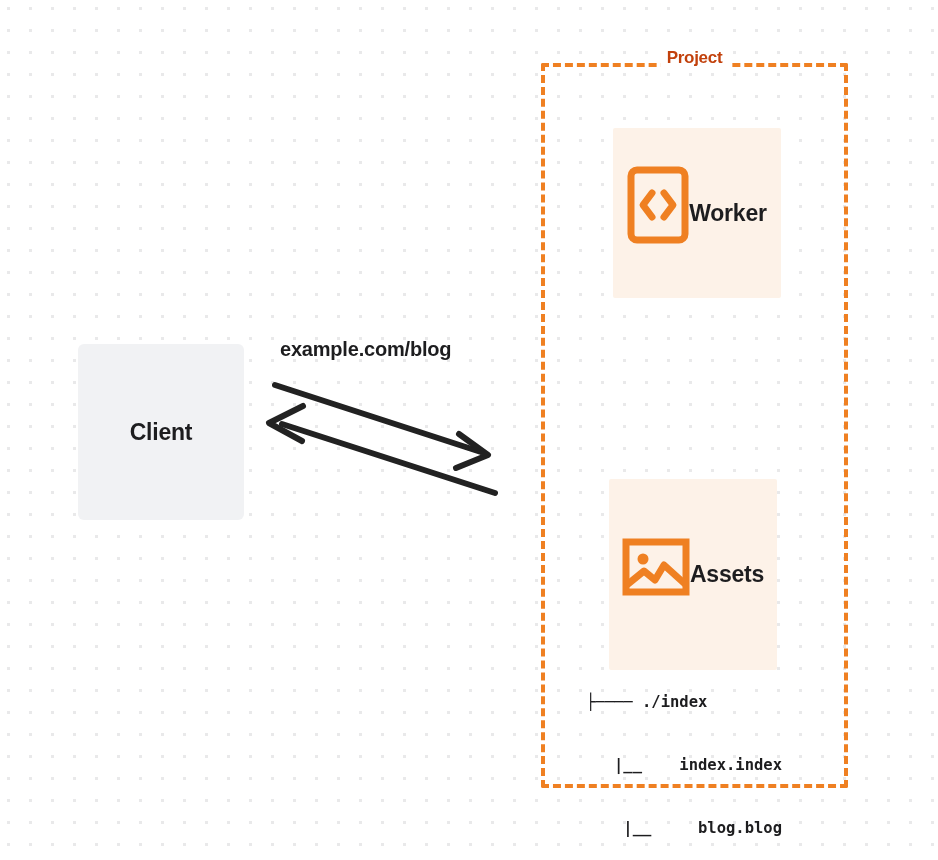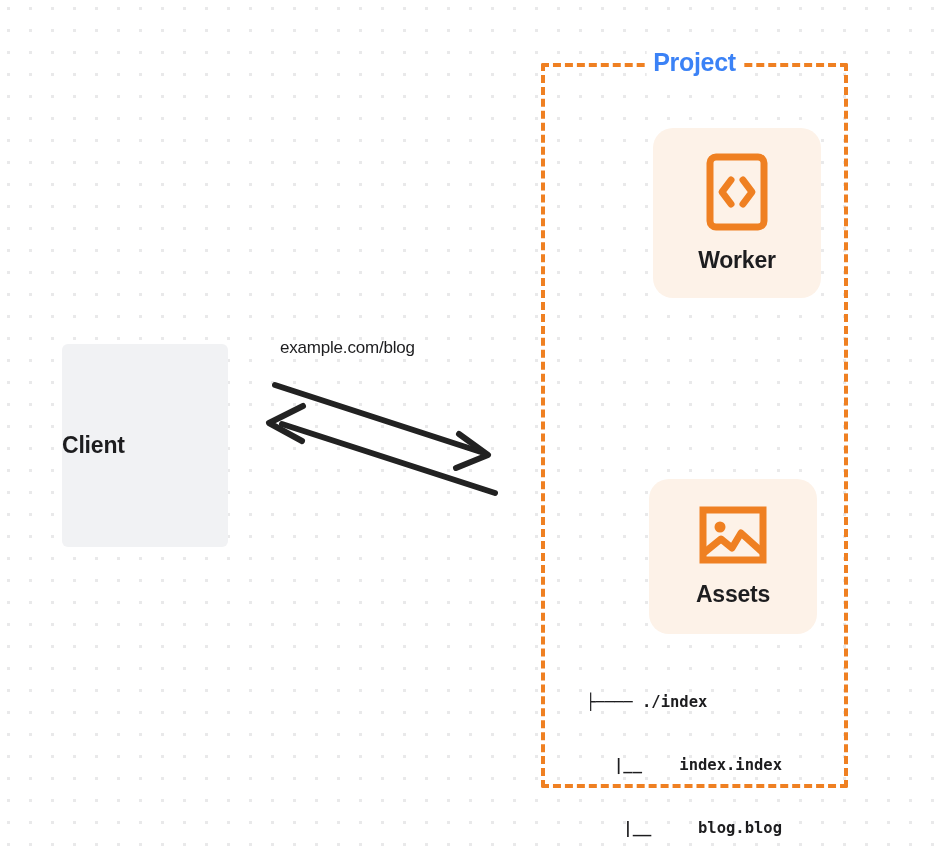--- a/index.html
+++ b/index.html
@@ -19,29 +19,29 @@
     background-color: #ffffff;
     background-image:
       radial-gradient(circle at 1.6px 1.6px, #e9e9ea 1.6px, rgba(233,233,234,0) 1.7px);
     background-size: 22px 22px;
     background-position: 7px 7px;
   }
 
   
   .client-box {
     position: absolute;
-    left: 62px;
+    left: 78px;
     top: 344px;
     width: 166px;
-    height: 203px;
+    height: 176px;
     background: #f1f2f4;
     border-radius: 6px;
     display: flex;
     align-items: center;
-    justify-content: flex-start;
+    justify-content: center;
   }
   .client-label {
     font-size: 23px;
     font-weight: 700;
     color: #1d1d1f;
     letter-spacing: -0.2px;
   }
 
   
   .project-box {
@@ -54,49 +54,48 @@
     box-sizing: border-box;
     border-radius: 2px;
   }
   .project-title {
     position: absolute;
     left: 50%;
     top: -19px;
     transform: translateX(-50%);
     background: #ffffff;
     padding: 0 7px;
-    font-size: 25px;
+    font-size: 17px;
     font-weight: 700;
-    color: #3b82f6;
+    color: #c2410c;
     white-space: nowrap;
     letter-spacing: -0.3px;
   }
 
   
   .card {
     position: absolute;
     background: #fdf2e8;
-    border-radius: 20px;
+    border-radius: 2px;
     display: flex;
-    flex-direction: column;
+    flex-direction: row;
     align-items: center;
     justify-content: center;
-    margin-left: 40px;
   }
   .card-worker {
     left: 613px;
     top: 128px;
     width: 168px;
     height: 170px;
   }
   .card-assets {
     left: 609px;
     top: 479px;
     width: 168px;
-    height: 155px;
+    height: 191px;
   }
   .card-icon {
     line-height: 0;
     margin-bottom: 16px;
   }
   .card-label {
     font-size: 23px;
     font-weight: 700;
     color: #1d1d1f;
     letter-spacing: -0.2px;
@@ -135,21 +134,21 @@
 </style>
 </head>
 <body>
 
 <div id="canvas">
 
   <div class="client-box">
     <span class="client-label">Client</span>
   </div>
 
-  <div style="position:absolute; left:280px; top:338px; font-size:17px; font-weight:400; color:#1d1d1f; letter-spacing:-0.2px;">example.com/blog</div>
+  <div style="position:absolute; left:280px; top:338px; font-size:20px; font-weight:700; color:#1d1d1f; letter-spacing:-0.2px;">example.com/blog</div>
 
   <svg class="arrows" viewBox="0 0 938 860">
 
     <g>
       <line x1="275" y1="385" x2="481" y2="452" stroke="#222222" stroke-width="6" stroke-linecap="round"></line>
       <polyline points="459,434 488,455 456,468" fill="none" stroke="#222222" stroke-width="6" stroke-linecap="round" stroke-linejoin="round"></polyline>
     </g>
 
     <g>
       <line x1="495" y1="493" x2="282" y2="424" stroke="#222222" stroke-width="6" stroke-linecap="round"></line>

